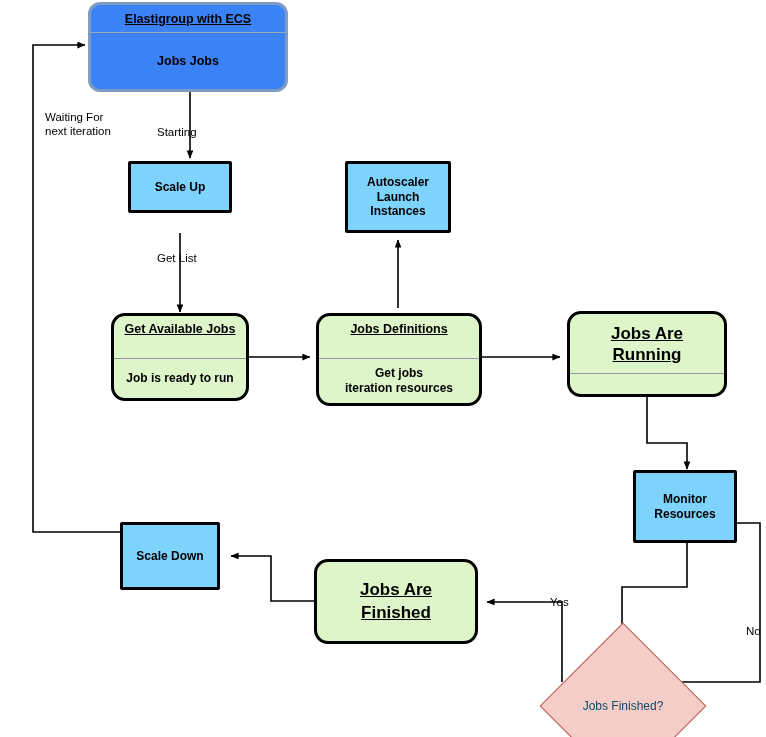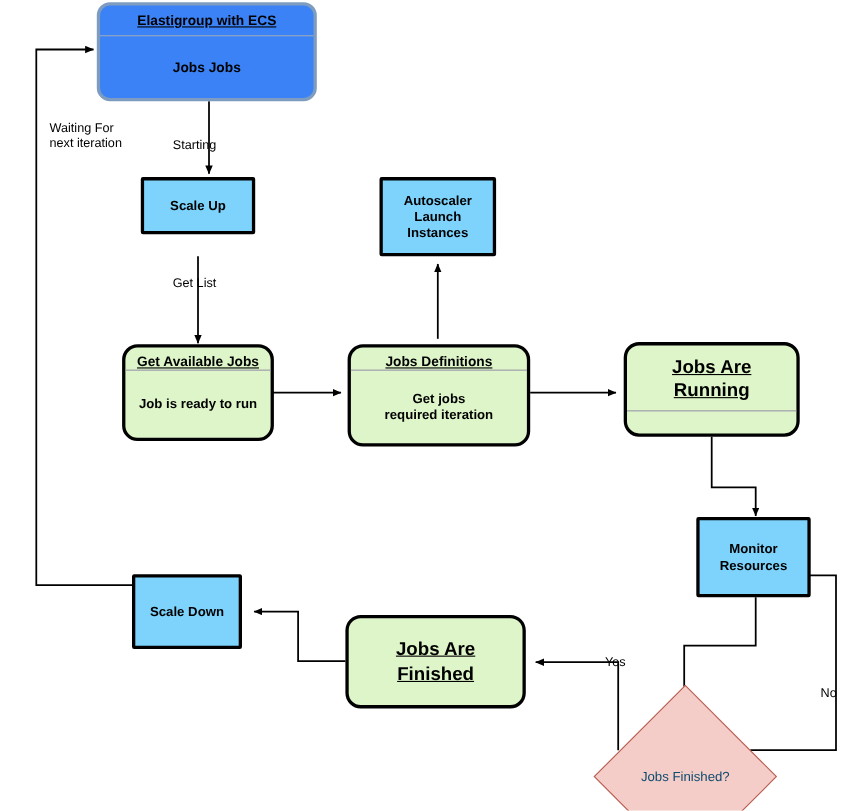--- a/index.html
+++ b/index.html
@@ -78,21 +78,21 @@
     background: #ddf5c8;
     border: 3px solid #000000;
     border-radius: 14px;
   }
   .node-green .hdr {
     text-align: center;
     font-size: 12.5px;
     font-weight: bold;
     color: #000;
     text-decoration: underline;
-    padding: 6px 4px 0 4px;
+    padding: 6px 4px 22px 4px;
     border-bottom: 1px solid #9a96a8;
   }
   .node-green .bdy {
     flex: 1;
     display: flex;
     align-items: center;
     justify-content: center;
     font-size: 12px;
     font-weight: bold;
     color: #000;
@@ -227,21 +227,21 @@
   </div>
 
   <div class="node node-green" style="left:111px; top:313px; width:138px; height:88px;">
     <div class="hdr">Get Available Jobs</div>
     <div class="bdy">Job is ready to run</div>
   </div>
 
   <div class="node node-green" style="left:316px; top:313px; width:166px; height:93px;">
     <div class="hdr">Jobs Definitions</div>
     <div class="bdy">Get jobs
-required iteration</div>
+iteration resources</div>
   </div>
 
   <div class="node node-green big" style="left:567px; top:311px; width:160px; height:86px;">
     <div class="hdr">Jobs Are
  Running</div>
     <div class="bdy"></div>
   </div>
 
   <div class="node node-yellow" style="left:633px; top:470px; width:104px; height:73px;">
     <div class="lbl">Monitor

